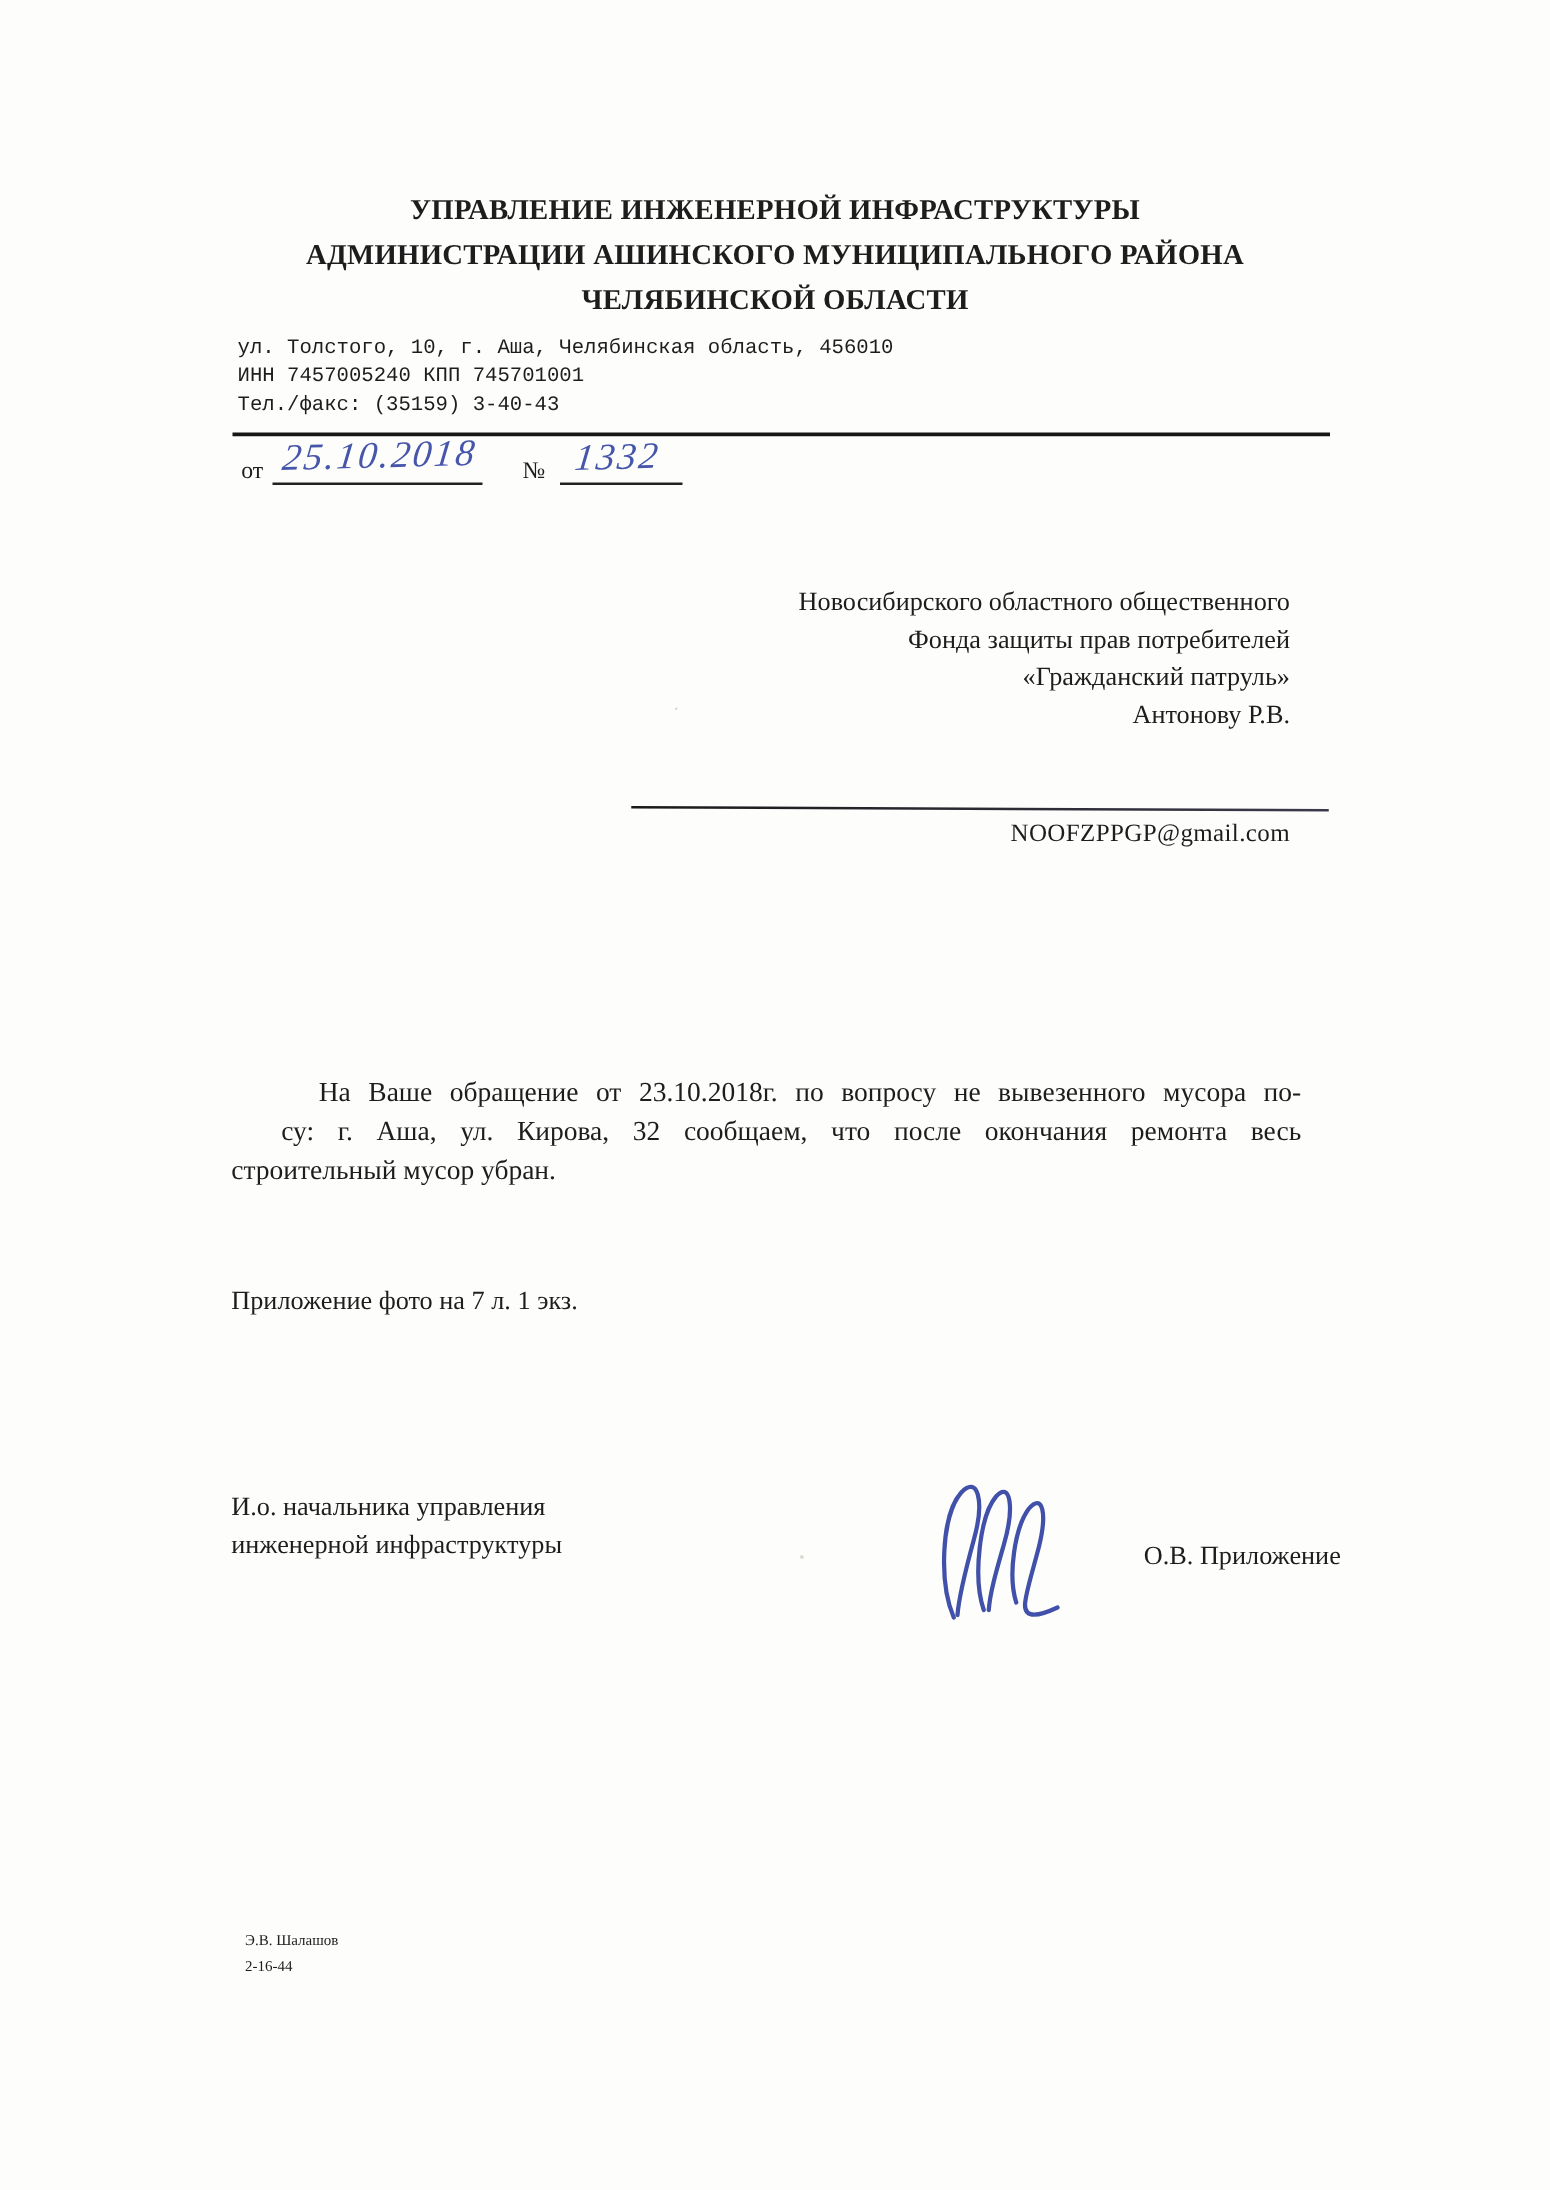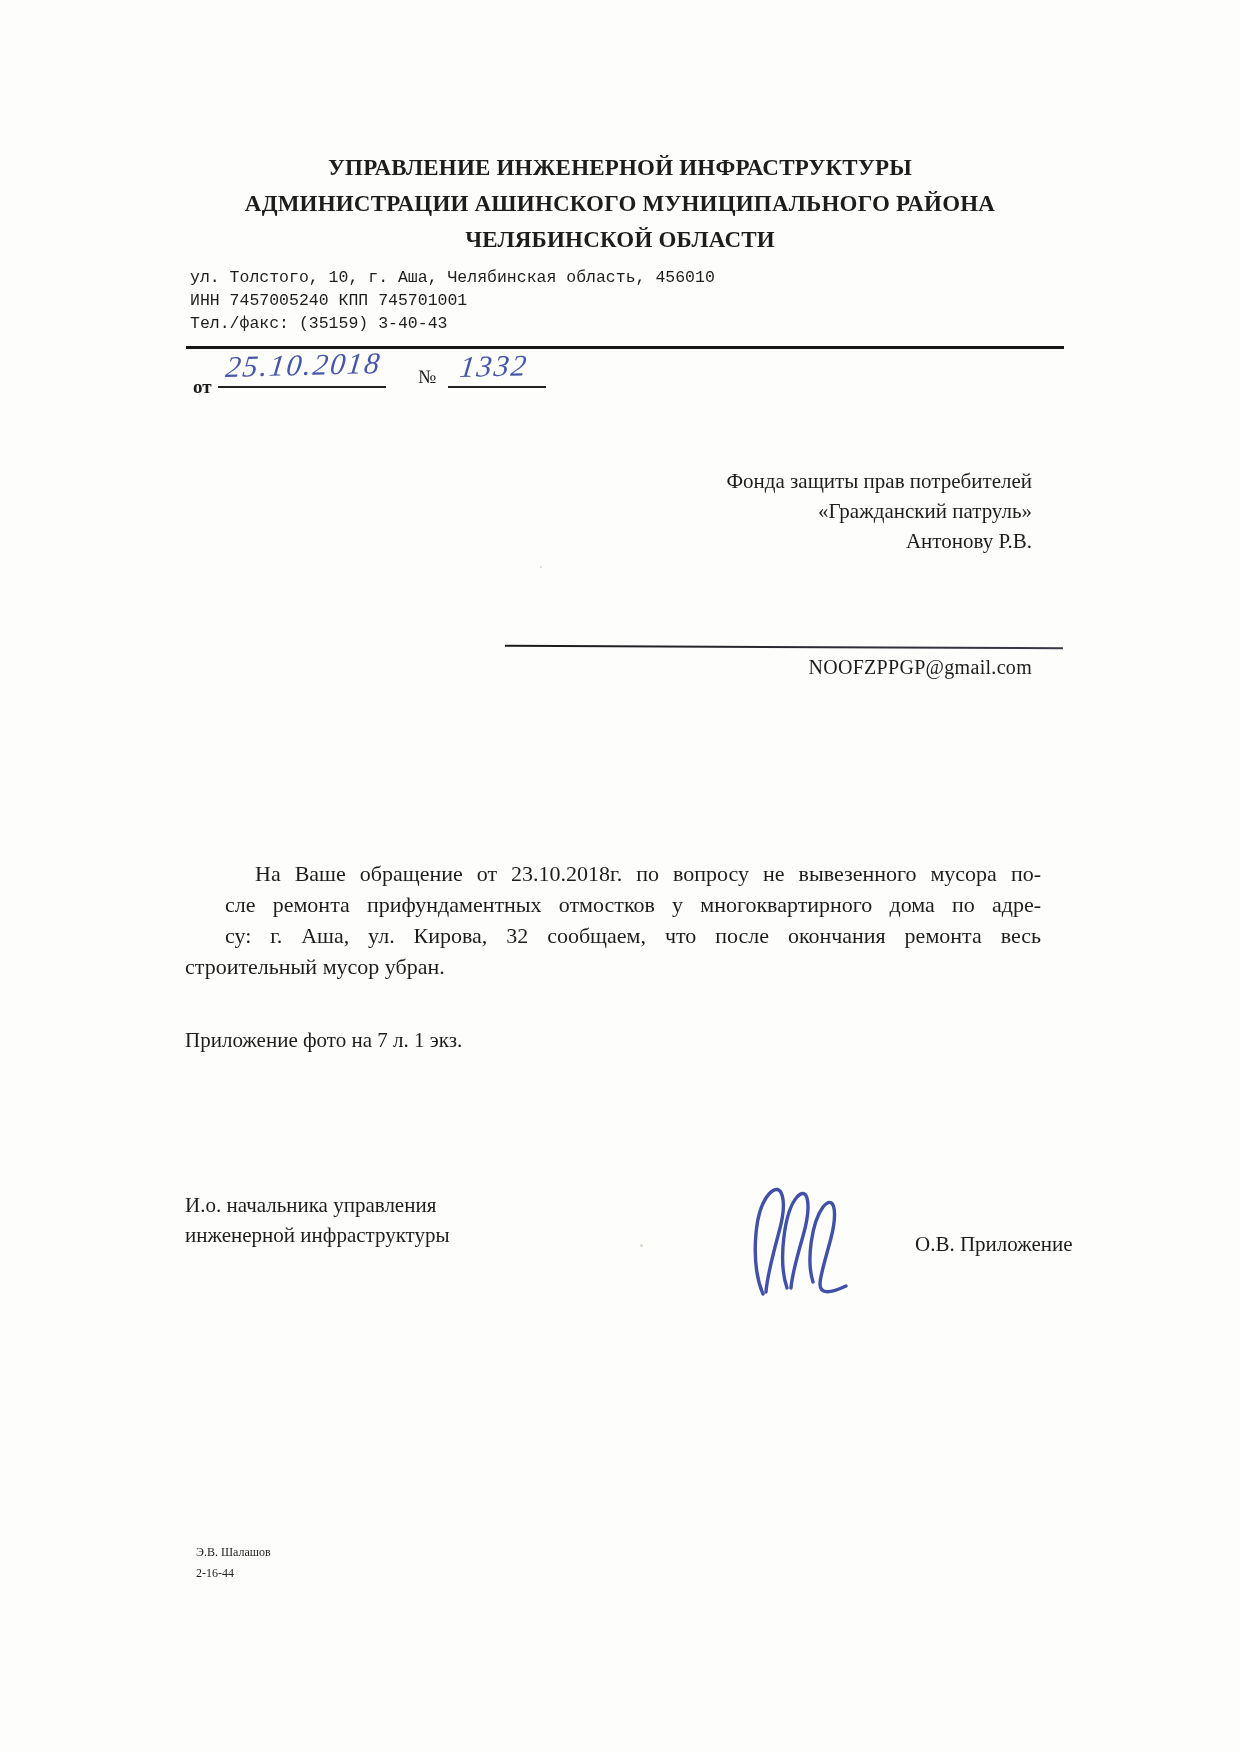--- a/index.html
+++ b/index.html
@@ -25,21 +25,21 @@
   .contacts{
     position:absolute;top:266px;left:190px;
     font-size:16.5px;line-height:23px;font-family:Liberation Mono, monospace;
   }
   .rule-thick{
     position:absolute;top:346px;left:186px;width:878px;height:3px;
     background:#161616;
   }
   
   .refline{position:absolute;top:352px;left:190px;width:420px;height:44px;font-size:19px;}
-  .ref-label{position:absolute;top:24px;left:3px;font-weight:bold;}
+  .ref-label{position:absolute;top:14px;left:3px;}
   .ref-num-label{position:absolute;top:14px;left:228px;}
   .hand{
     font-style:italic;
     color:var(--hand);
     font-size:30px;
     letter-spacing:2px;
     transform:skewX(-8deg) rotate(-1.5deg);
     transform-origin:left bottom;
     white-space:nowrap;
   }
@@ -114,31 +114,31 @@
   <div class="refline">
     <span class="ref-label">от</span>
     <span class="hand hand-date">25.10.2018</span>
     <span class="uline uline-date"></span>
     <span class="ref-num-label">№</span>
     <span class="hand hand-num">1332</span>
     <span class="uline uline-num"></span>
   </div>
 
   <div class="addressee">
+    <div>Новосибирского областного общественного</div>
     <div>Фонда защиты прав потребителей</div>
     <div>«Гражданский патруль»</div>
     <div>Антонову Р.В.</div>
   </div>
 
   <div class="rule-thin"></div>
   <div class="email">NOOFZPPGP@gmail.com</div>
 
   <div class="body-par">
     <div class="body-line just indent">На Ваше обращение  от 23.10.2018г. по вопросу не вывезенного мусора по-</div>
-    <div class="body-line just">сле ремонта прифундаментных  отмостков у многоквартирного дома по адре-</div>
     <div class="body-line just">су:  г. Аша, ул. Кирова, 32 сообщаем, что после окончания ремонта весь</div>
     <div class="body-line">строительный мусор убран.</div>
   </div>
 
   <div class="attachment">Приложение фото на 7 л. 1 экз.</div>
 
   <div class="sig-title">
     <div>И.о. начальника управления</div>
     <div>инженерной инфраструктуры</div>
   </div>

